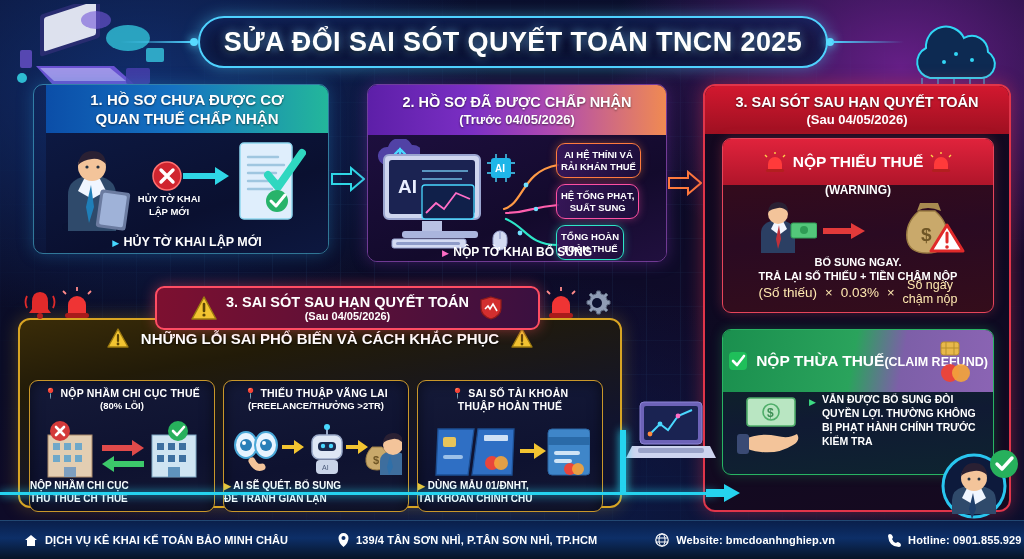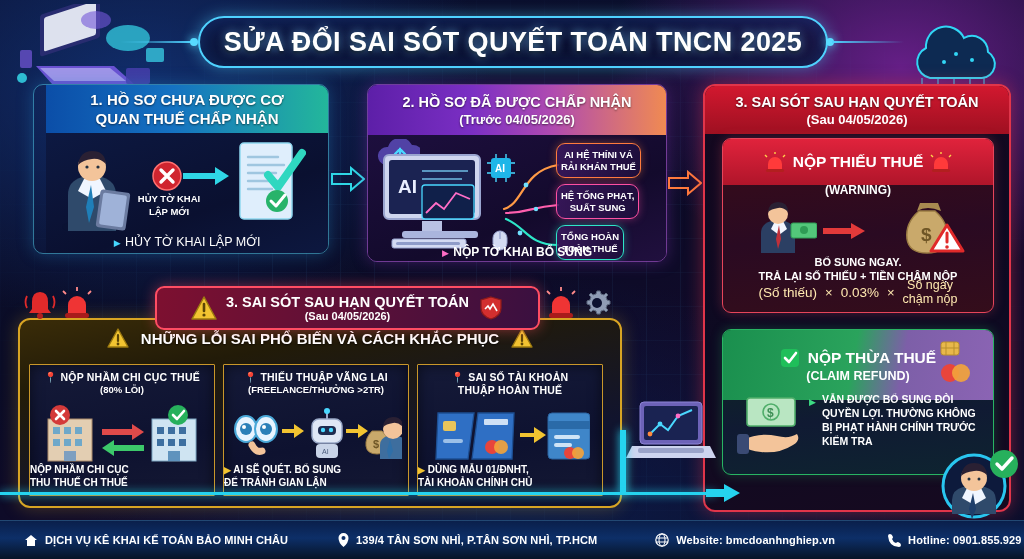--- a/index.html
+++ b/index.html
@@ -84,35 +84,35 @@
   #warnCard{ top:52px; height:175px; border:1px solid #e6455a;
              background:linear-gradient(175deg,#3a0c18,#2a0a22 55%,#340d1b);
              box-shadow:0 0 12px rgba(230,69,90,.3);}
   #warnCard .ch{ height:46px; background:linear-gradient(180deg,#e0233c,#b0152a);
                  display:flex;align-items:center;justify-content:center;gap:7px;}
   #warnCard .ch .t1{ font-size:15.5px;font-weight:bold; }
   #warnCard .sub{ text-align:center;font-size:12px;font-weight:bold;margin-top:-2px;}
   #refundCard{ top:243px; height:146px; border:1px solid #28b463;
                background:linear-gradient(175deg,#0c2b1e,#101a33 60%,#0e2430);
                box-shadow:0 0 12px rgba(40,180,99,.28);}
-  #refundCard .ch{ height:70px;
+  #refundCard .ch{ height:62px;
       background:linear-gradient(100deg,#1a8f4e 0%,#2aa35c 48%,#7d5fa8 66%,#8b64b4 100%);
-      display:flex;flex-direction:column;align-items:center;justify-content:center;}
+      display:flex;align-items:center;justify-content:center;}
   #refundCard .ch .t1{ font-size:15.5px;font-weight:bold;display:flex;align-items:center;gap:8px;}
   #refundCard .ch .t2{ font-size:12.5px;font-weight:bold;margin-top:1px;}
 
   
   #p4{ position:absolute; left:18px; top:318px; width:604px; height:190px;
        border:2px solid #d8a423; border-radius:12px;
        background:linear-gradient(170deg,#3a2c08 0%,#221b08 25%,#11142e 70%,#0d1130 100%);
        box-shadow:0 0 18px rgba(216,164,35,.3);}
   #p4 .hdr{ height:36px;display:flex;align-items:center;justify-content:center;gap:12px;}
   #p4 .hdr .t{ font-size:15px;font-weight:bold;text-shadow:0 1px 2px rgba(0,0,0,.7);}
-  .mini{ position:absolute; top:44px; width:186px; height:132px;
-         border:1.5px solid #c9972a; border-radius:1px;
+  .mini{ position:absolute; top:60px; width:186px; height:132px;
+         border:1.5px solid #c9972a; border-radius:9px;
          background:linear-gradient(170deg,#151a38,#0e1230 60%,#141833);
          box-shadow:inset 0 0 14px rgba(0,0,0,.55);}
   #m1{ left:9px;} #m2{ left:203px;} #m3{ left:397px;}
   .mini .mt{ text-align:center; padding:6px 4px 0; }
   .mini .mt .a{ font-size:10.5px;font-weight:bold;line-height:13px;letter-spacing:.2px;}
   .mini .mt .b{ font-size:9.5px;font-weight:bold;line-height:12px;}
   .mini .mf{ position:absolute;bottom:6px;left:0;right:0;
              font-size:10px;font-weight:bold;line-height:12.5px;}
 
   
@@ -228,21 +228,21 @@
         <path d="M36 36 L46 48 L70 14" stroke="#2fd7c0" stroke-width="8" fill="none" stroke-linecap="round" stroke-linejoin="round"></path>
         <circle cx="45" cy="62" r="11" fill="#27b36a"></circle>
         <path d="M39 62 l5 5 l9 -11" stroke="#fff" stroke-width="3" fill="none" stroke-linecap="round" stroke-linejoin="round"></path>
       </svg>
       <div style="position:absolute;left:86px;top:60px;width:74px;text-align:center;line-height:12.5px;">
         <div style="font-size:9.5px;font-weight:bold;">HỦY TỜ KHAI</div>
         <div style="font-size:9.5px;font-weight:bold;">LẬP MỚI</div>
       </div>
       <div style="position:absolute;left:0;right:0;bottom:5px;text-align:center;">
         <span class="bullet">▶</span>
-        <span style="font-size:12.5px;font-weight:normal;">HỦY TỜ KHAI LẬP MỚI</span>
+        <span style="font-size:12.5px;font-weight:bold;">HỦY TỜ KHAI LẬP MỚI</span>
       </div>
     </div>
   </div>
 
   <svg class="arrowR" style="left:331px;top:166px;" width="34" height="26">
     <path d="M1 8 H20 V2 L33 13 L20 24 V18 H1 Z" fill="none" stroke="#2fd7e6" stroke-width="2"></path>
   </svg>
 
   <div class="panel" id="p2">
     <div class="hd">

